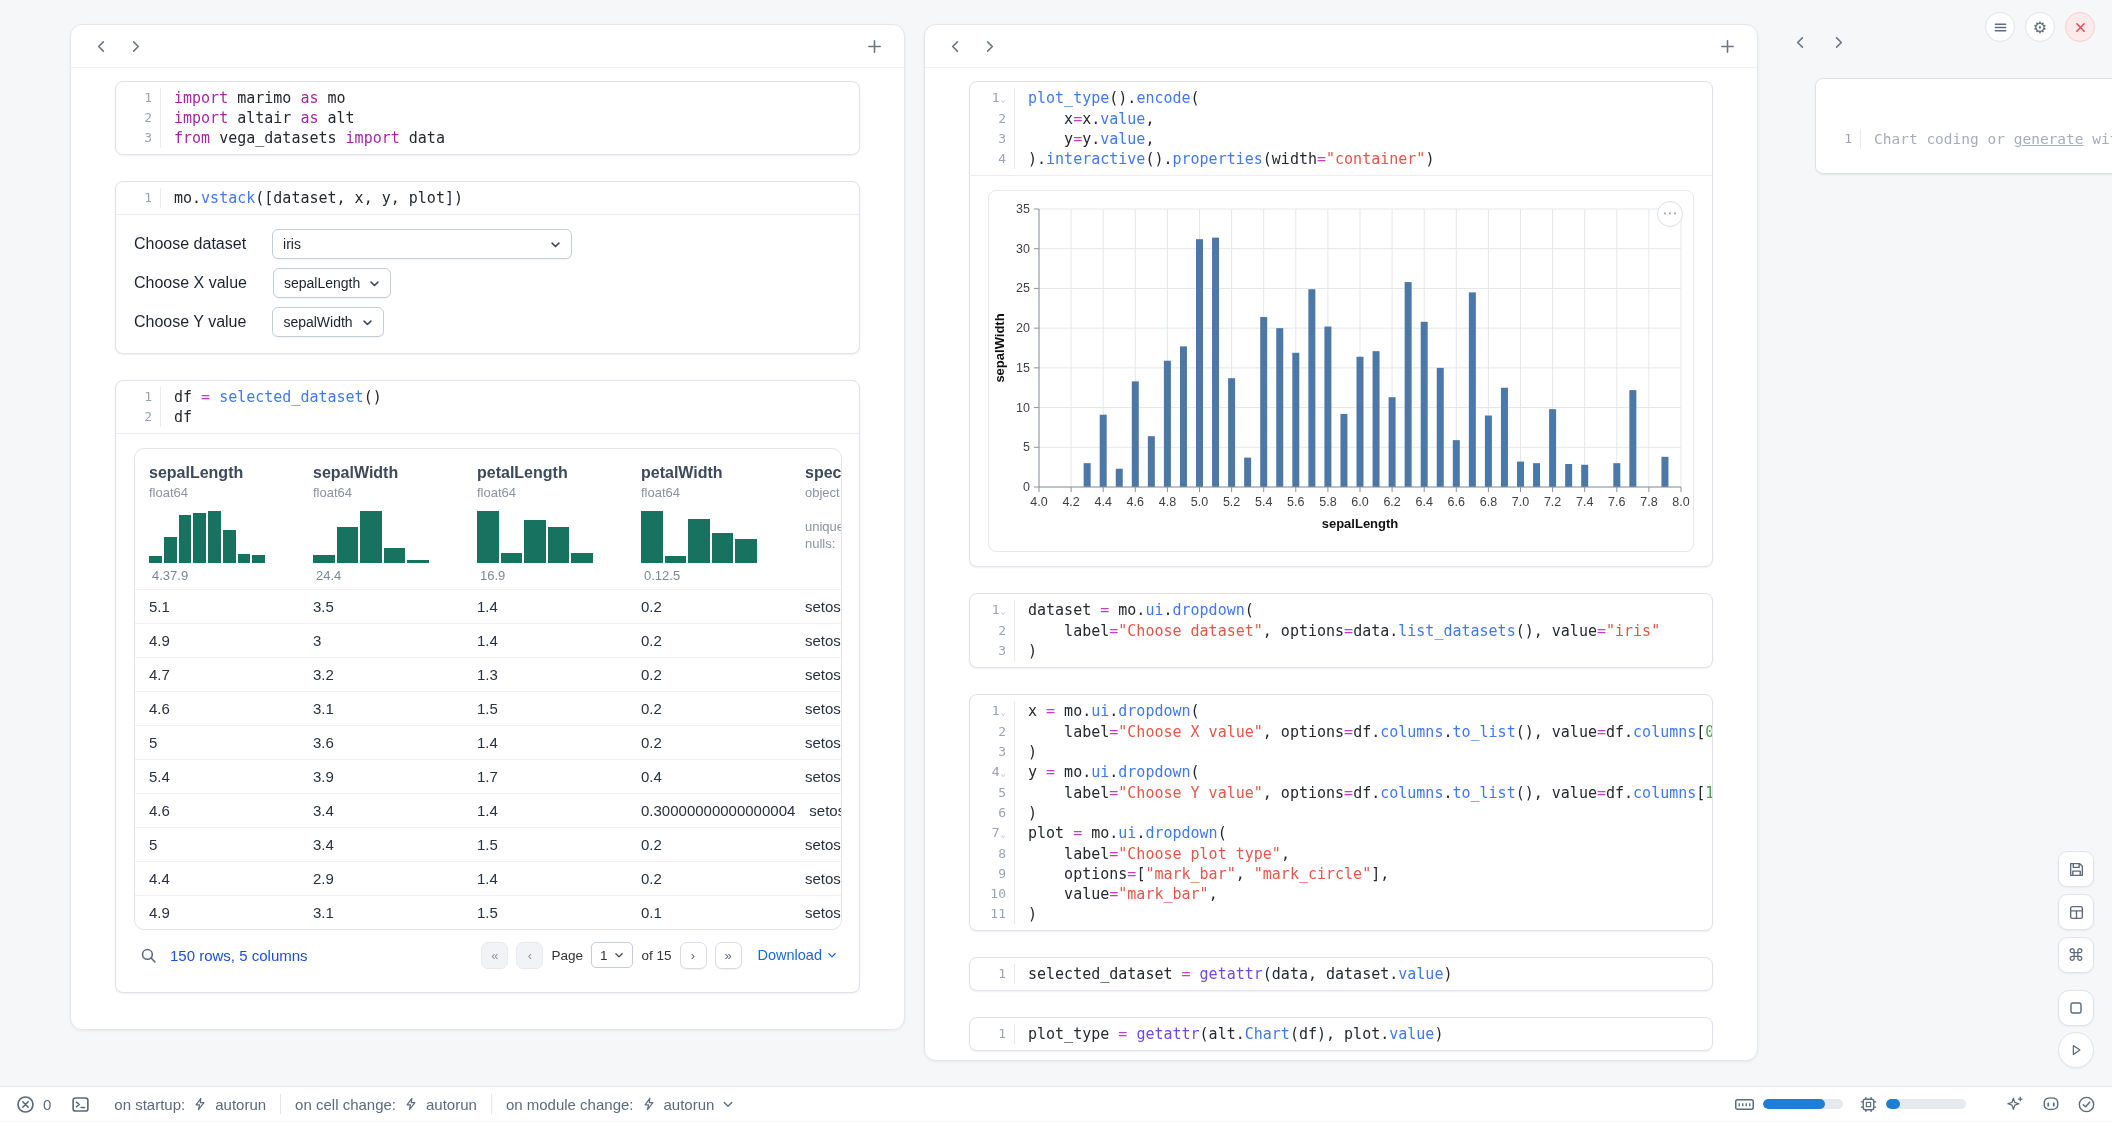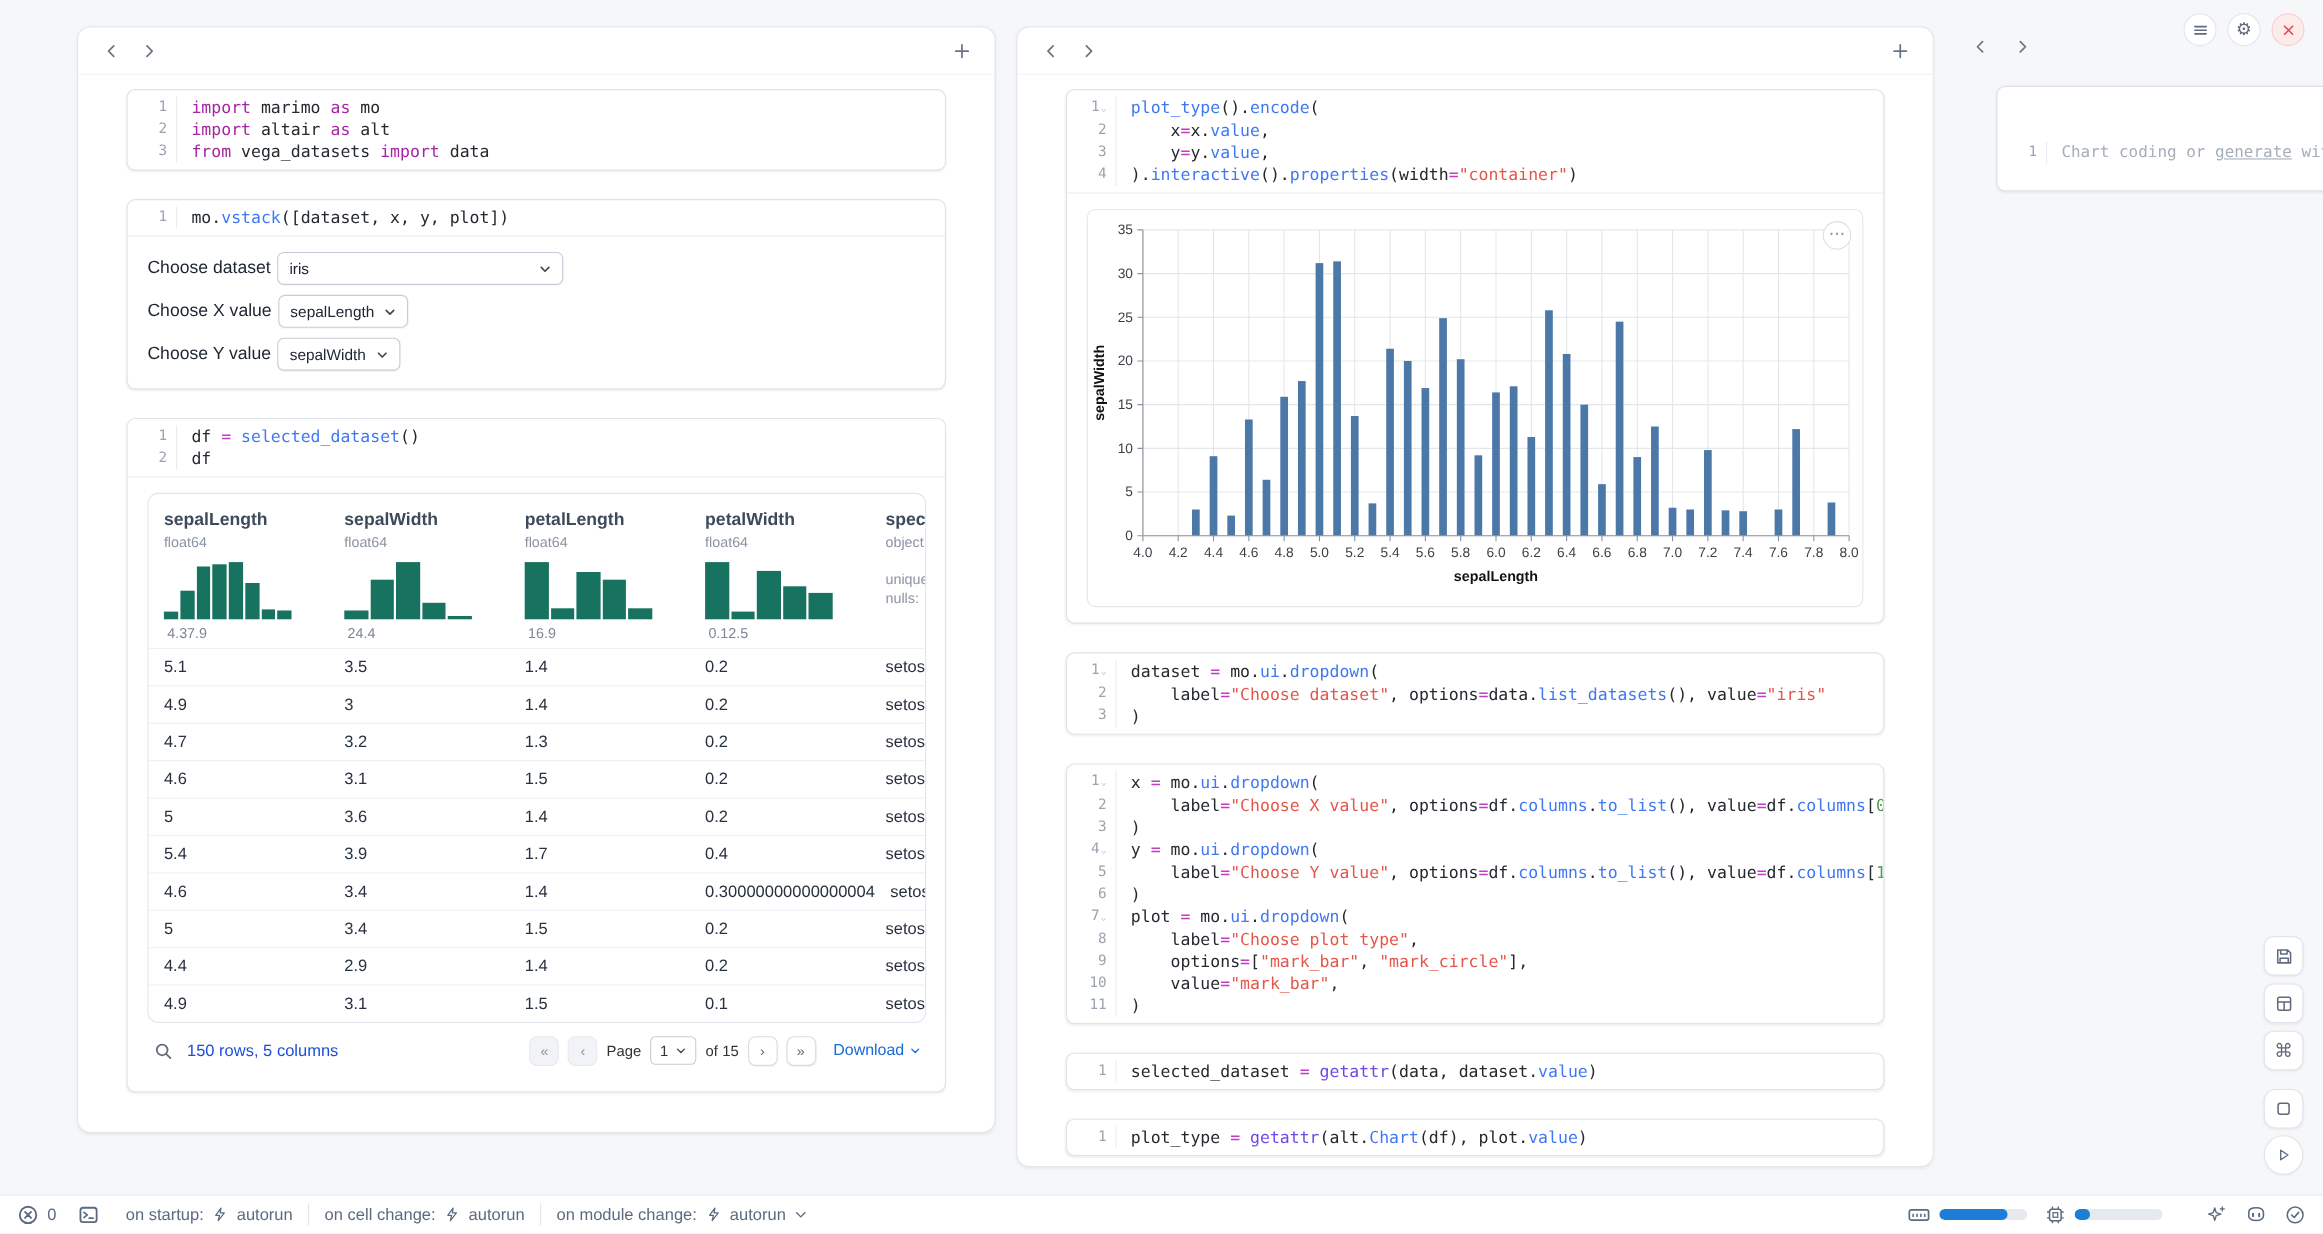--- a/index.html
+++ b/index.html
@@ -20,25 +20,25 @@
   
   .cell{background:#fff;border:1px solid #dfe3e9;border-radius:8px;box-shadow:0 1px 2px rgba(16,24,40,.07);margin-bottom:26px;overflow:hidden}
   .code{padding:6px 0;font-family:"DejaVu Sans Mono",monospace;font-size:15px;line-height:20px;white-space:pre}
   .code-line{display:flex}
   .lnum{flex:0 0 36px;display:inline-flex;justify-content:flex-end;align-items:baseline;gap:1px;padding-right:8px;color:#9aa3b2;font-size:13px;border-right:1px solid #e8ebf0;margin-right:13px;user-select:none}
   .fold{font-size:9px;color:#b7bfca}
   .tk-t{color:#24292f}.tk-k{color:#a626a4}.tk-f{color:#4078f2}.tk-s{color:#e45649}
   .tk-n{color:#50a14f}.tk-o{color:#c43bc4}.tk-b{color:#7048e8}
   .cell-output{border-top:1px solid #e9ecf1;padding:14px 18px}
   
-  .form-row{display:flex;align-items:center;gap:6px;height:30px;margin-bottom:9px}
+  .form-row{display:flex;align-items:center;gap:26px;height:30px;margin-bottom:9px}
   .form-row:last-child{margin-bottom:2px}
   .form-label{font-size:16px;color:#1c2430}
   .select{display:inline-flex;align-items:center;gap:9px;height:30px;border:1px solid #c6cdd6;border-radius:6px;background:#fff;padding:0 10px;font-size:14px;color:#1c2430;box-shadow:0 1px 1px rgba(0,0,0,.04);cursor:pointer;box-sizing:border-box}
-  .select.wide{width:260px;justify-content:space-between}
+  .select.wide{width:300px;justify-content:space-between}
   .select svg{flex:0 0 auto}
   
   .table-box{border:1px solid #e1e5ea;border-radius:10px;overflow:hidden;width:706px}
   .thead{display:flex;width:840px}
   .thcol{flex:0 0 164px;padding:14px 0 6px 14px;box-sizing:border-box}
   .th-name{font-size:16px;font-weight:bold;color:#3d4a5c;line-height:20px}
   .th-type{font-size:13px;color:#8a93a3;line-height:18px;margin-top:1px}
   .hist{display:flex;align-items:flex-end;gap:2px;height:52px;margin-top:9px;width:118px}
   .hist .bar{background:#17735f}
   .range{display:flex;justify-content:flex-start;width:116px;font-size:13px;color:#7c8795;margin-top:5px;padding:0 3px;box-sizing:border-box}

